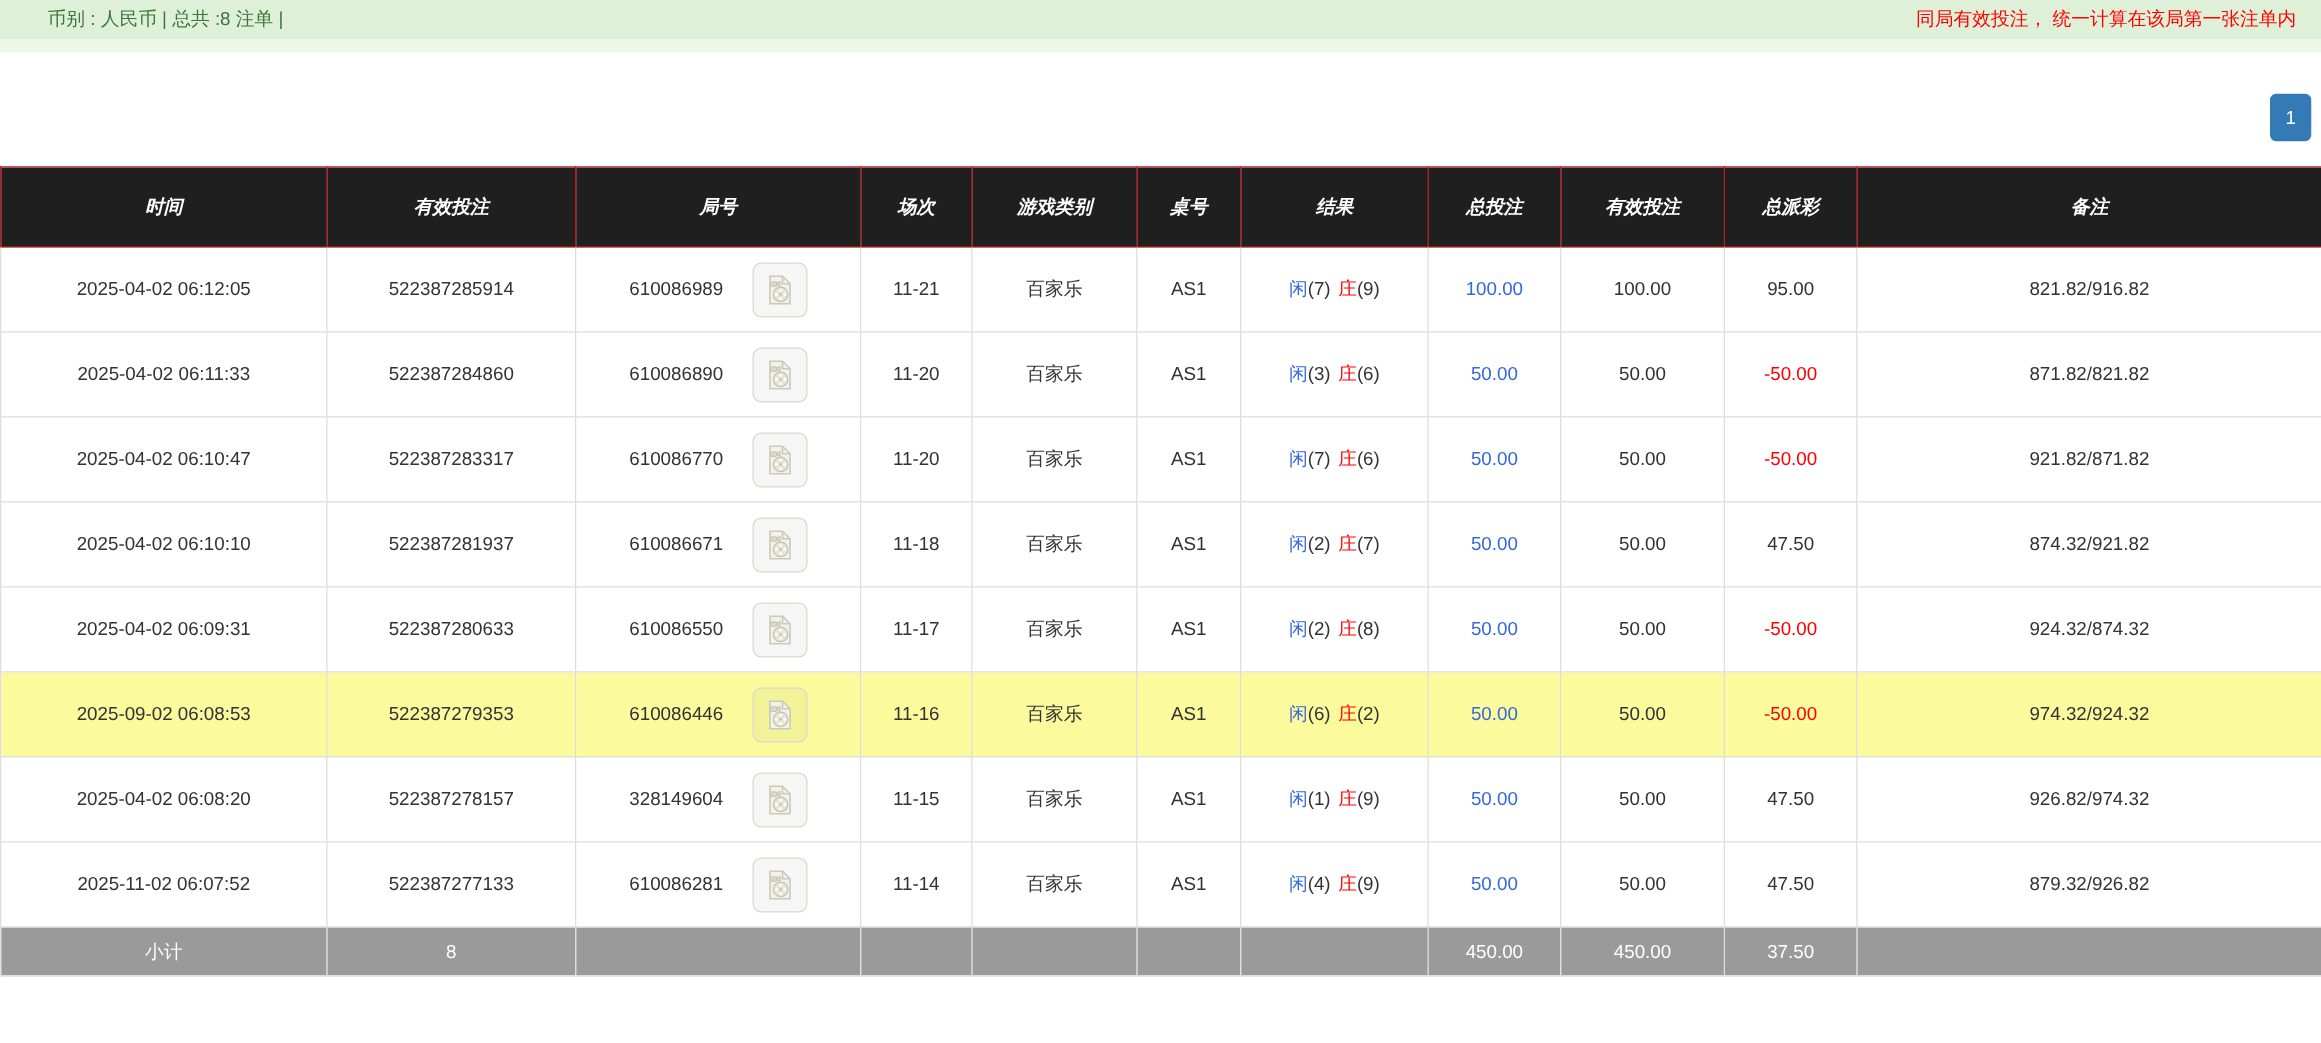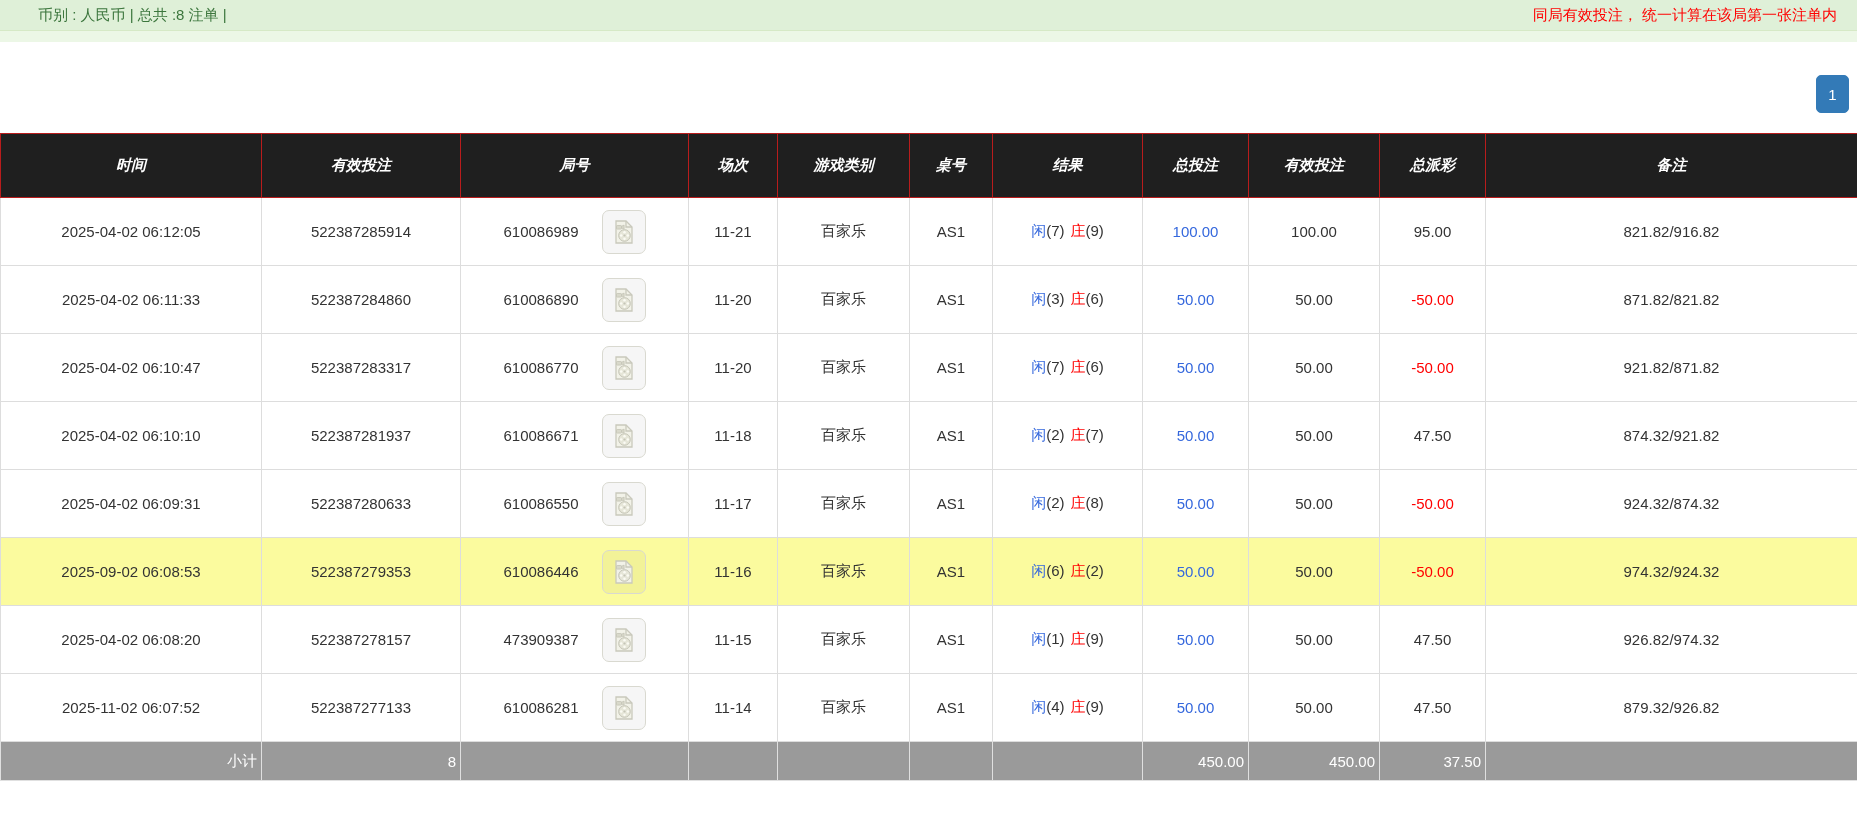--- a/index.html
+++ b/index.html
@@ -36,21 +36,21 @@
     background:#1f1f1f;color:#ffffff;font-weight:bold;
     height:39px;padding:12px;border:1px solid #b91c1c;text-align:center;font-style:italic;
   }
   tbody td{
     height:67px;padding:0 4px;background:#ffffff;
     border:1px solid #ddd;text-align:center;vertical-align:middle;
   }
   tr.highlight td{background:#fbfb9e;}
   tfoot td{
     height:38px;background:#9a9a9a;color:#ffffff;
-    border:1px solid #e0e0e0;text-align:right;padding:0 4px;
+    border:1px solid #e0e0e0;text-align:center;padding:0 4px;
   }
   .c-blue{color:#3568dd;}
   .c-red{color:#ff0000;}
   .result-gap{display:inline-block;width:6px;}
   
   .round-wrap{display:flex;align-items:center;justify-content:center;gap:23px;}
   .video-btn{
     width:44px;height:44px;box-sizing:border-box;
     border:1px solid #d9d9d0;border-radius:7px;
     background:rgba(0,0,0,0.035);
@@ -288,21 +288,21 @@
         <td><span class="c-blue">50.00</span></td>
         <td>50.00</td>
         <td class="c-red">-50.00</td>
         <td>974.32/924.32</td>
       </tr>
       <tr>
         <td>2025-04-02 06:08:20</td>
         <td>522387278157</td>
         <td>
           <div class="round-wrap">
-            <span>473909387</span>
+            <span>328149604</span>
             <button class="video-btn">
               <svg width="26" height="26" viewBox="0 0 26 26">
                 <path d="M5 2 h10 l6 6 v16 h-16 z" fill="#f2f2e8" stroke="#c9c9bc" stroke-width="1.3"></path>
                 <path d="M15 2 v6 h6" fill="none" stroke="#c9c9bc" stroke-width="1.3"></path>
                 <rect x="5.5" y="6.5" width="5" height="3.6" rx="0.7" fill="#d9d9cb" stroke="#c4c4b6" stroke-width="0.8"></rect>
                 <path d="M10.5 7.3 l2.6 -1.2 v4 l-2.6 -1.2 z" fill="#d9d9cb" stroke="#c4c4b6" stroke-width="0.8"></path>
                 <circle cx="13.5" cy="16.5" r="5.8" fill="#e6e6d8" stroke="#c4c4b6" stroke-width="1"></circle>
                 <circle cx="13.5" cy="16.5" r="1.1" fill="#c4c4b6"></circle>
                 <circle cx="13.5" cy="13.2" r="1.25" fill="#fbfbf4"></circle>
                 <circle cx="13.5" cy="19.8" r="1.25" fill="#fbfbf4"></circle>

